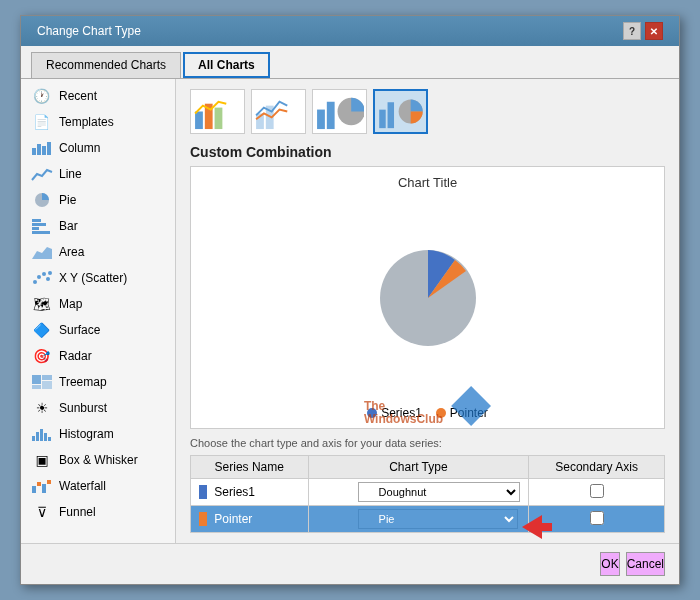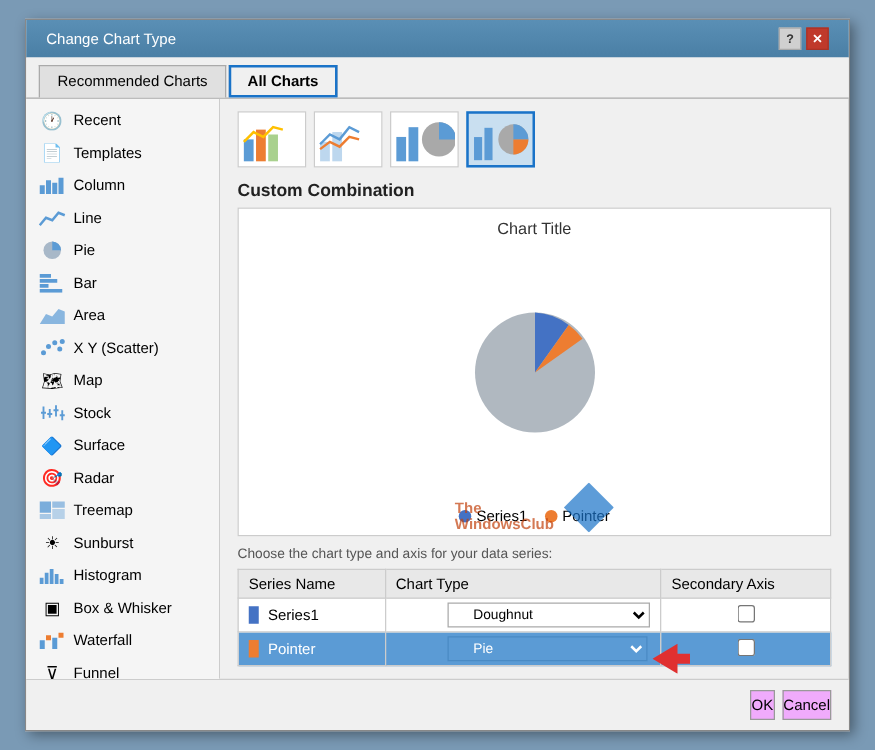--- a/index.html
+++ b/index.html
@@ -210,21 +210,21 @@
     .series-table {
       width: 100%;
       border-collapse: collapse;
       font-size: 11px;
     }
 
     .series-table th {
       background: #e8e8e8;
       border: 1px solid #ccc;
       padding: 4px 8px;
-      text-align: left;
+      text-align: center;
       font-weight: normal;
     }
 
     .series-table td {
       border: 1px solid #ccc;
       padding: 3px 8px;
       background: white;
     }
 
     .series-table tr.highlighted td {
@@ -399,35 +399,20 @@
               <circle cx="13" cy="4" r="2" fill="#5b9bd5"></circle>
               <circle cx="17" cy="9" r="2" fill="#5b9bd5"></circle>
               <circle cx="19" cy="3" r="2" fill="#5b9bd5"></circle>
             </svg>
         </span>
         <span class="sidebar-label">X Y (Scatter)</span>
       </div>
       <div class="sidebar-item">
         <span class="sidebar-icon">🗺</span>
         <span class="sidebar-label">Map</span>
-      </div>
-      <div class="sidebar-item">
-        <span class="sidebar-icon">
-          <svg viewBox="0 0 22 16">
-              <line x1="4" y1="3" x2="4" y2="13" stroke="#5b9bd5" stroke-width="1.5"></line>
-              <line x1="9" y1="5" x2="9" y2="12" stroke="#5b9bd5" stroke-width="1.5"></line>
-              <line x1="14" y1="2" x2="14" y2="11" stroke="#5b9bd5" stroke-width="1.5"></line>
-              <line x1="19" y1="6" x2="19" y2="14" stroke="#5b9bd5" stroke-width="1.5"></line>
-              <line x1="2" y1="8" x2="6" y2="8" stroke="#5b9bd5" stroke-width="1.5"></line>
-              <line x1="7" y1="9" x2="11" y2="9" stroke="#5b9bd5" stroke-width="1.5"></line>
-              <line x1="12" y1="6" x2="16" y2="6" stroke="#5b9bd5" stroke-width="1.5"></line>
-              <line x1="17" y1="10" x2="21" y2="10" stroke="#5b9bd5" stroke-width="1.5"></line>
-            </svg>
-        </span>
-        <span class="sidebar-label">Stock</span>
       </div>
       <div class="sidebar-item">
         <span class="sidebar-icon">🔷</span>
         <span class="sidebar-label">Surface</span>
       </div>
       <div class="sidebar-item">
         <span class="sidebar-icon">🎯</span>
         <span class="sidebar-label">Radar</span>
       </div>
       <div class="sidebar-item">

